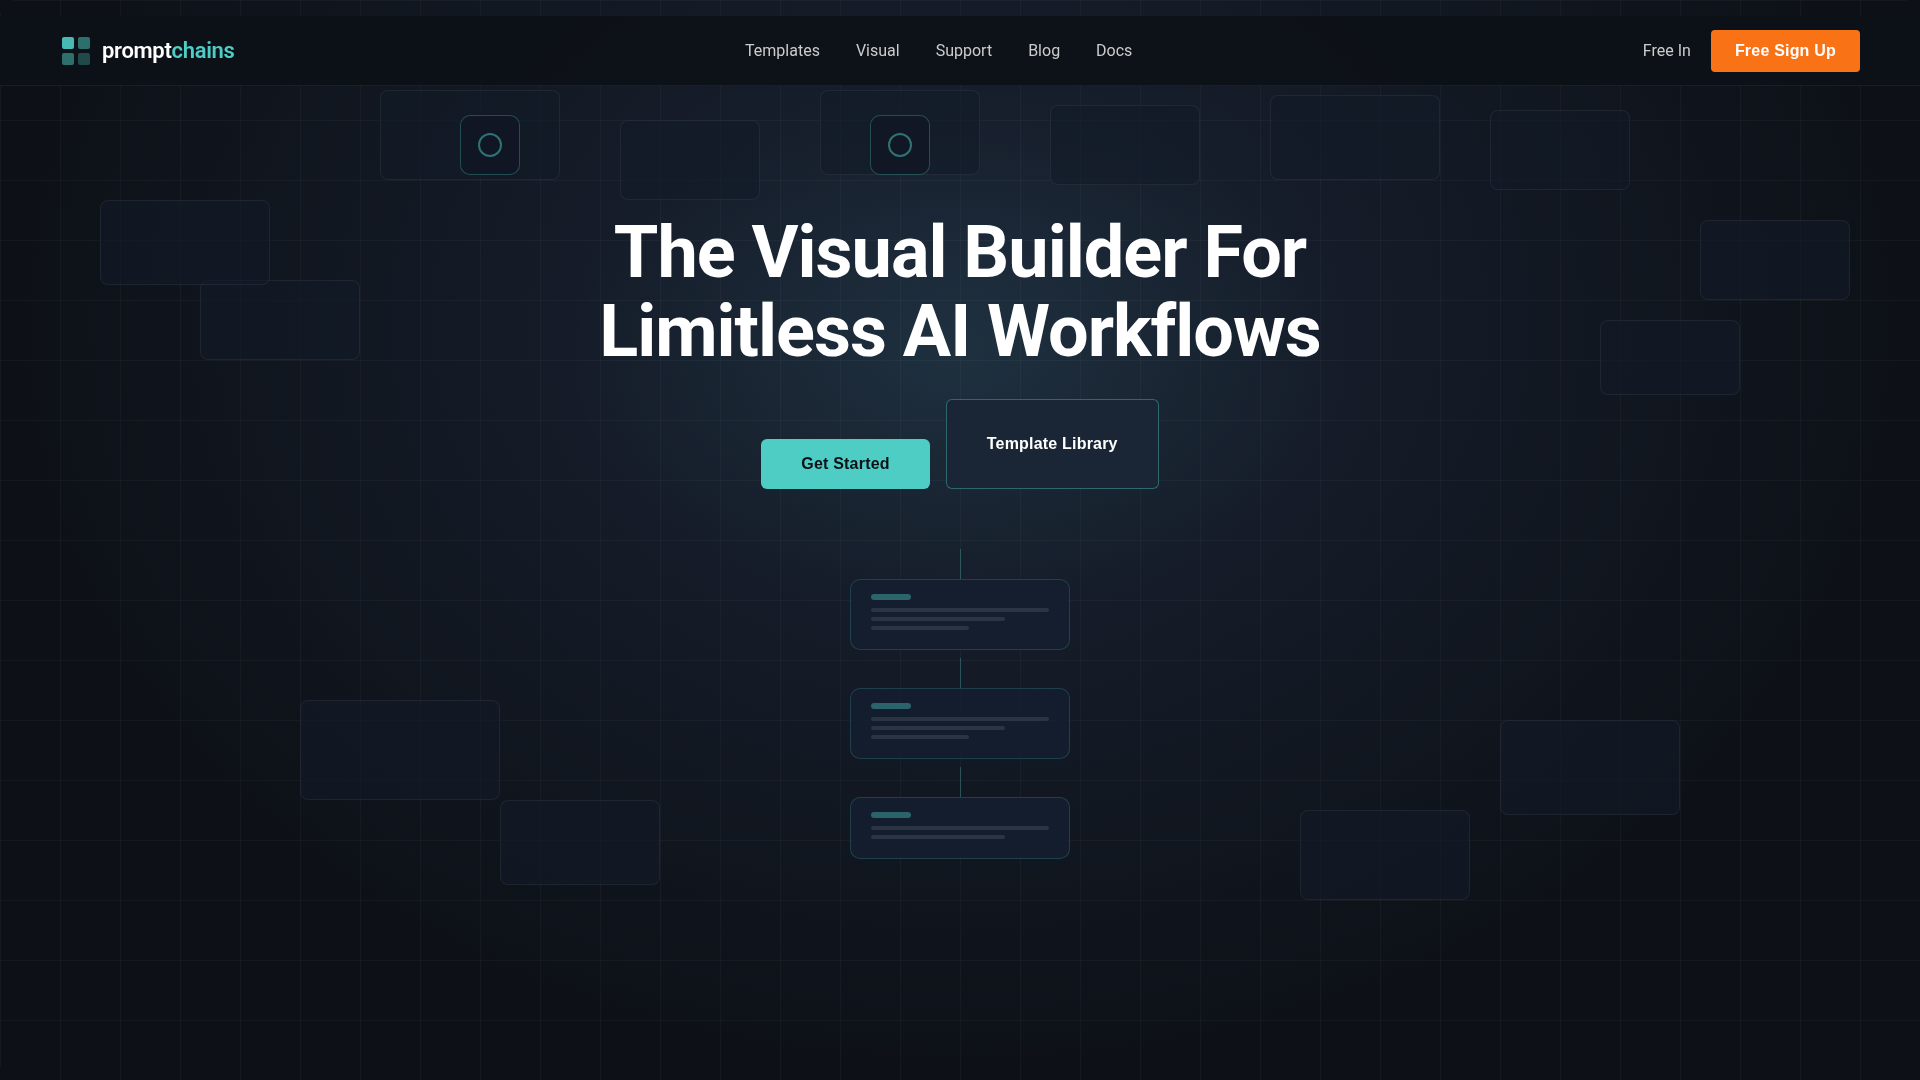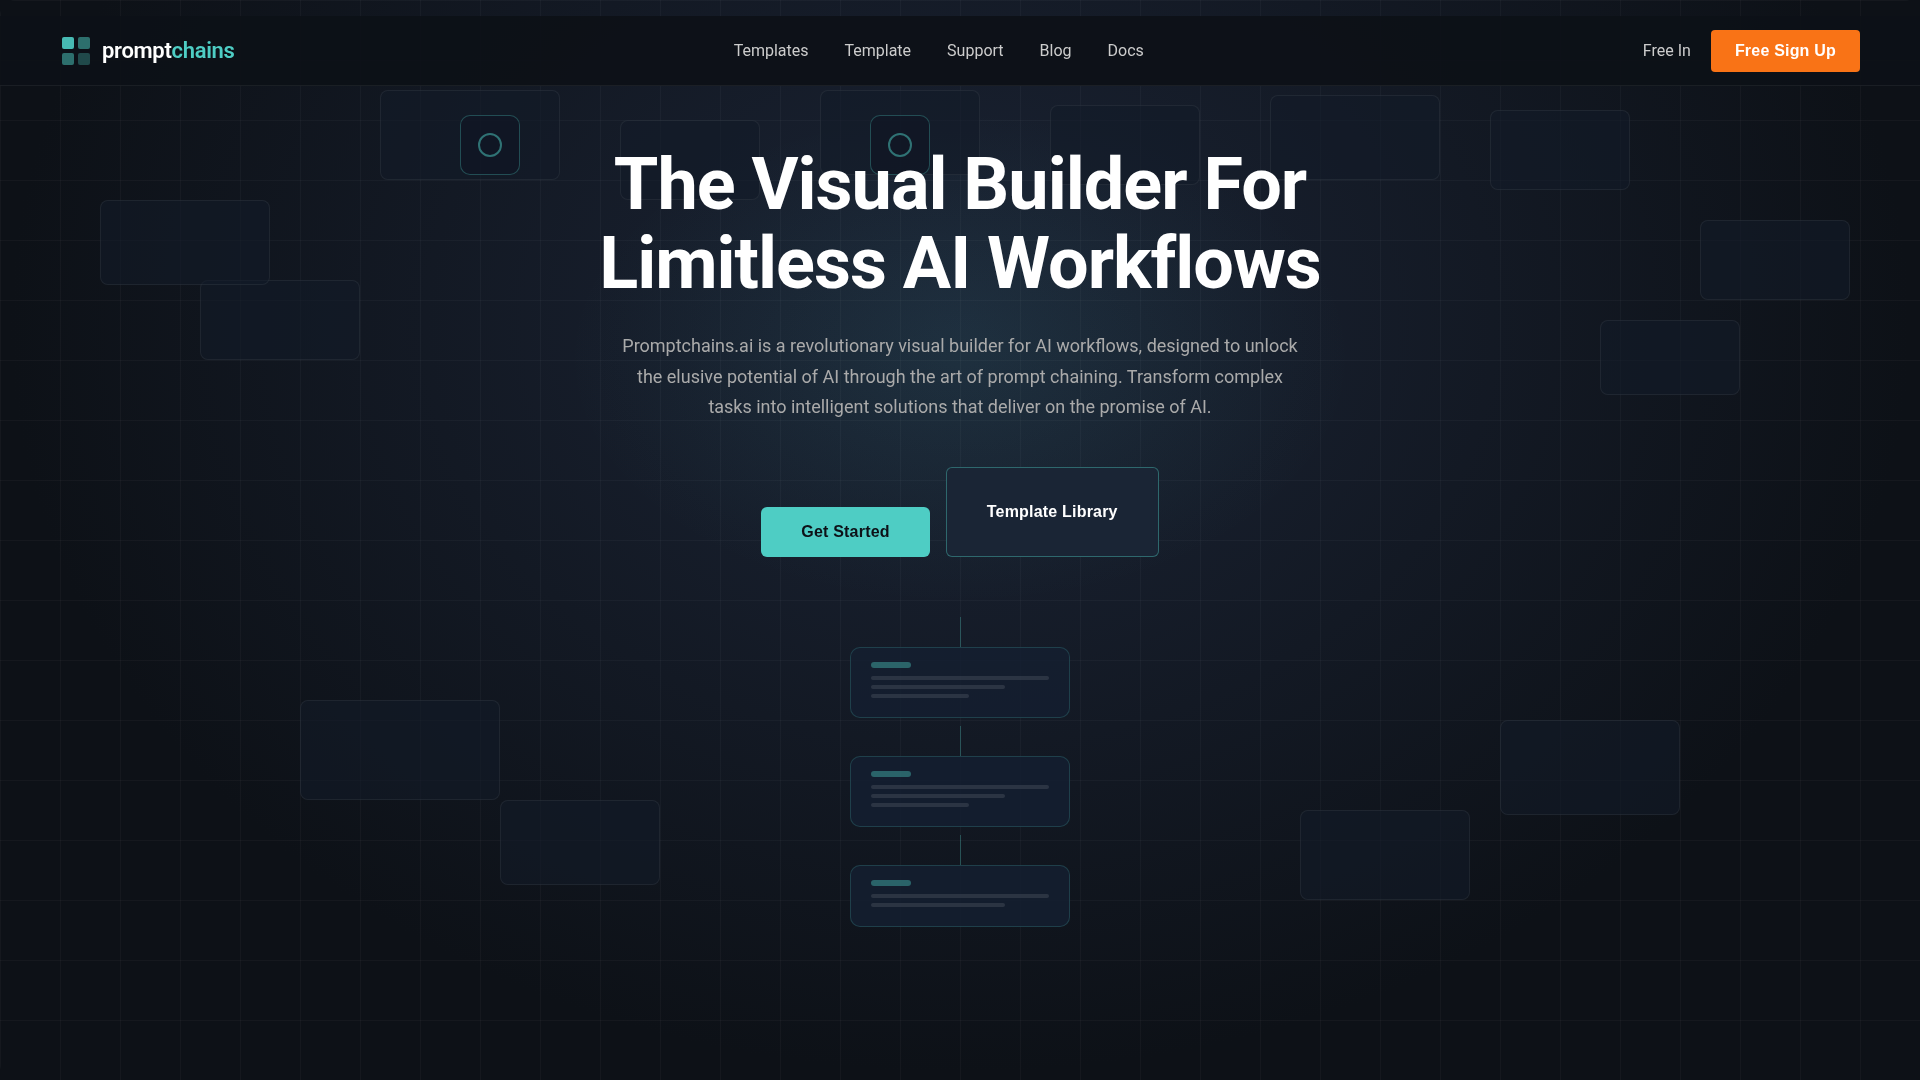--- a/index.html
+++ b/index.html
@@ -287,21 +287,21 @@
       <rect x="2" y="18" width="12" height="12" rx="2" fill="#4ecdc4" opacity="0.5"></rect>
       <rect x="18" y="18" width="12" height="12" rx="2" fill="#4ecdc4" opacity="0.3"></rect>
     </svg>
     <span class="logo-text">
       <span class="prompt">prompt</span><span class="chains">chains</span>
     </span>
   </a>
 
   <ul class="nav-links">
     <li><a href="#">Templates</a></li>
-    <li><a href="#">Template</a></li>
+    <li><a href="#">Visual</a></li>
     <li><a href="#">Support</a></li>
     <li><a href="#">Blog</a></li>
     <li><a href="#">Docs</a></li>
   </ul>
 
   <div class="nav-right">
     <a class="sign-in-link" href="#">Free In</a>
     <button class="free-signup-btn">Free Sign Up</button>
   </div>
 </nav>
@@ -332,21 +332,20 @@
 
     <div class="node-decoration" style="top:115px;left:460px;"></div>
     <div class="node-decoration" style="top:115px;left:870px;"></div>
   </div>
 
   <div class="hero-content">
     <h1 class="hero-title">
       <span>The Visual Builder For</span><br>
       <span>Limitless AI Workflows</span>
     </h1>
-    <p class="hero-subtitle">Promptchains.ai is a revolutionary visual builder for AI workflows, designed to unlock the elusive potential of AI through the art of prompt chaining. Transform complex tasks into intelligent solutions that deliver on the promise of AI.</p>
     <div class="hero-buttons">
       <button class="btn-get-started">Get Started</button>
       <button class="btn-template-library">Template Library</button>
     </div>
   </div>
 
   <div class="hero-preview">
     <div class="preview-connector"></div>
     <div class="preview-node">
       <div class="preview-node-header"></div>

